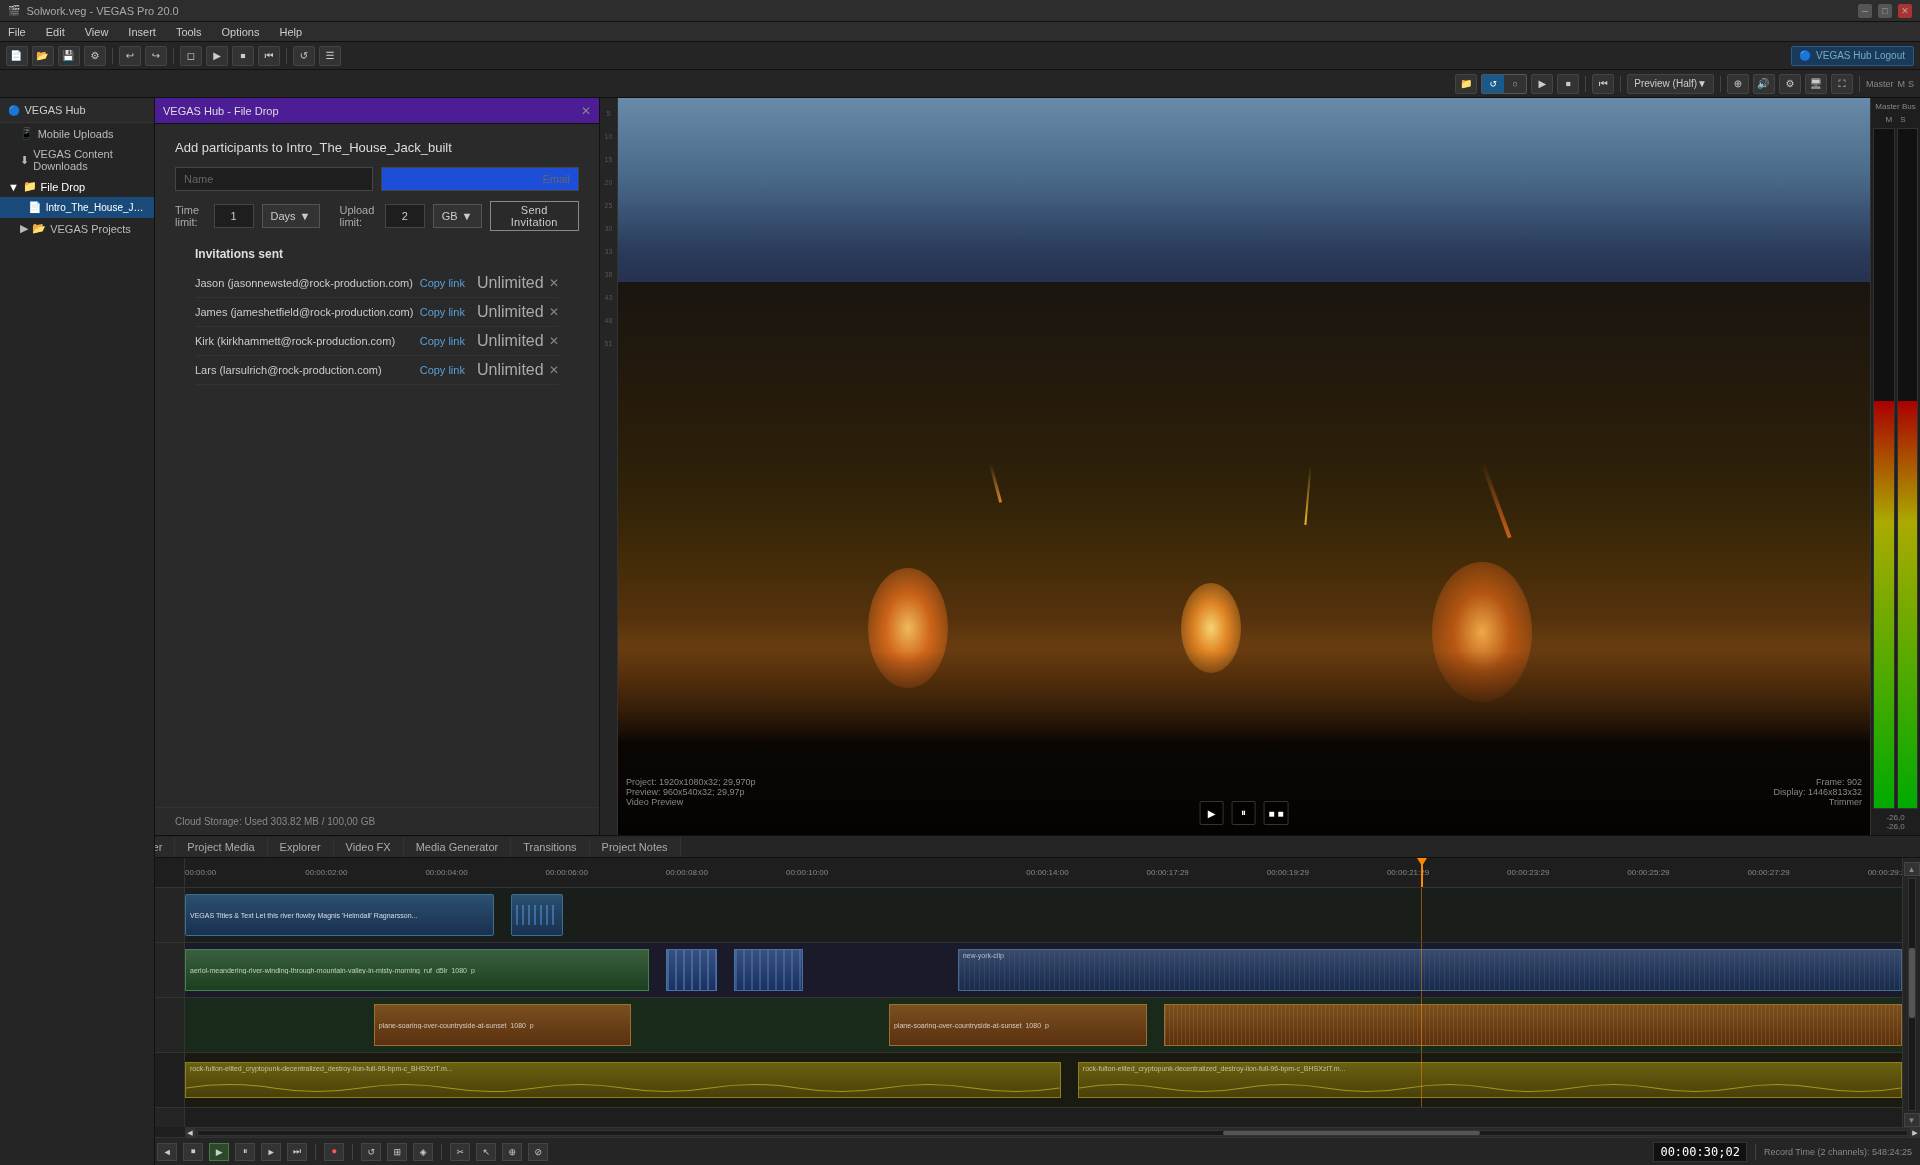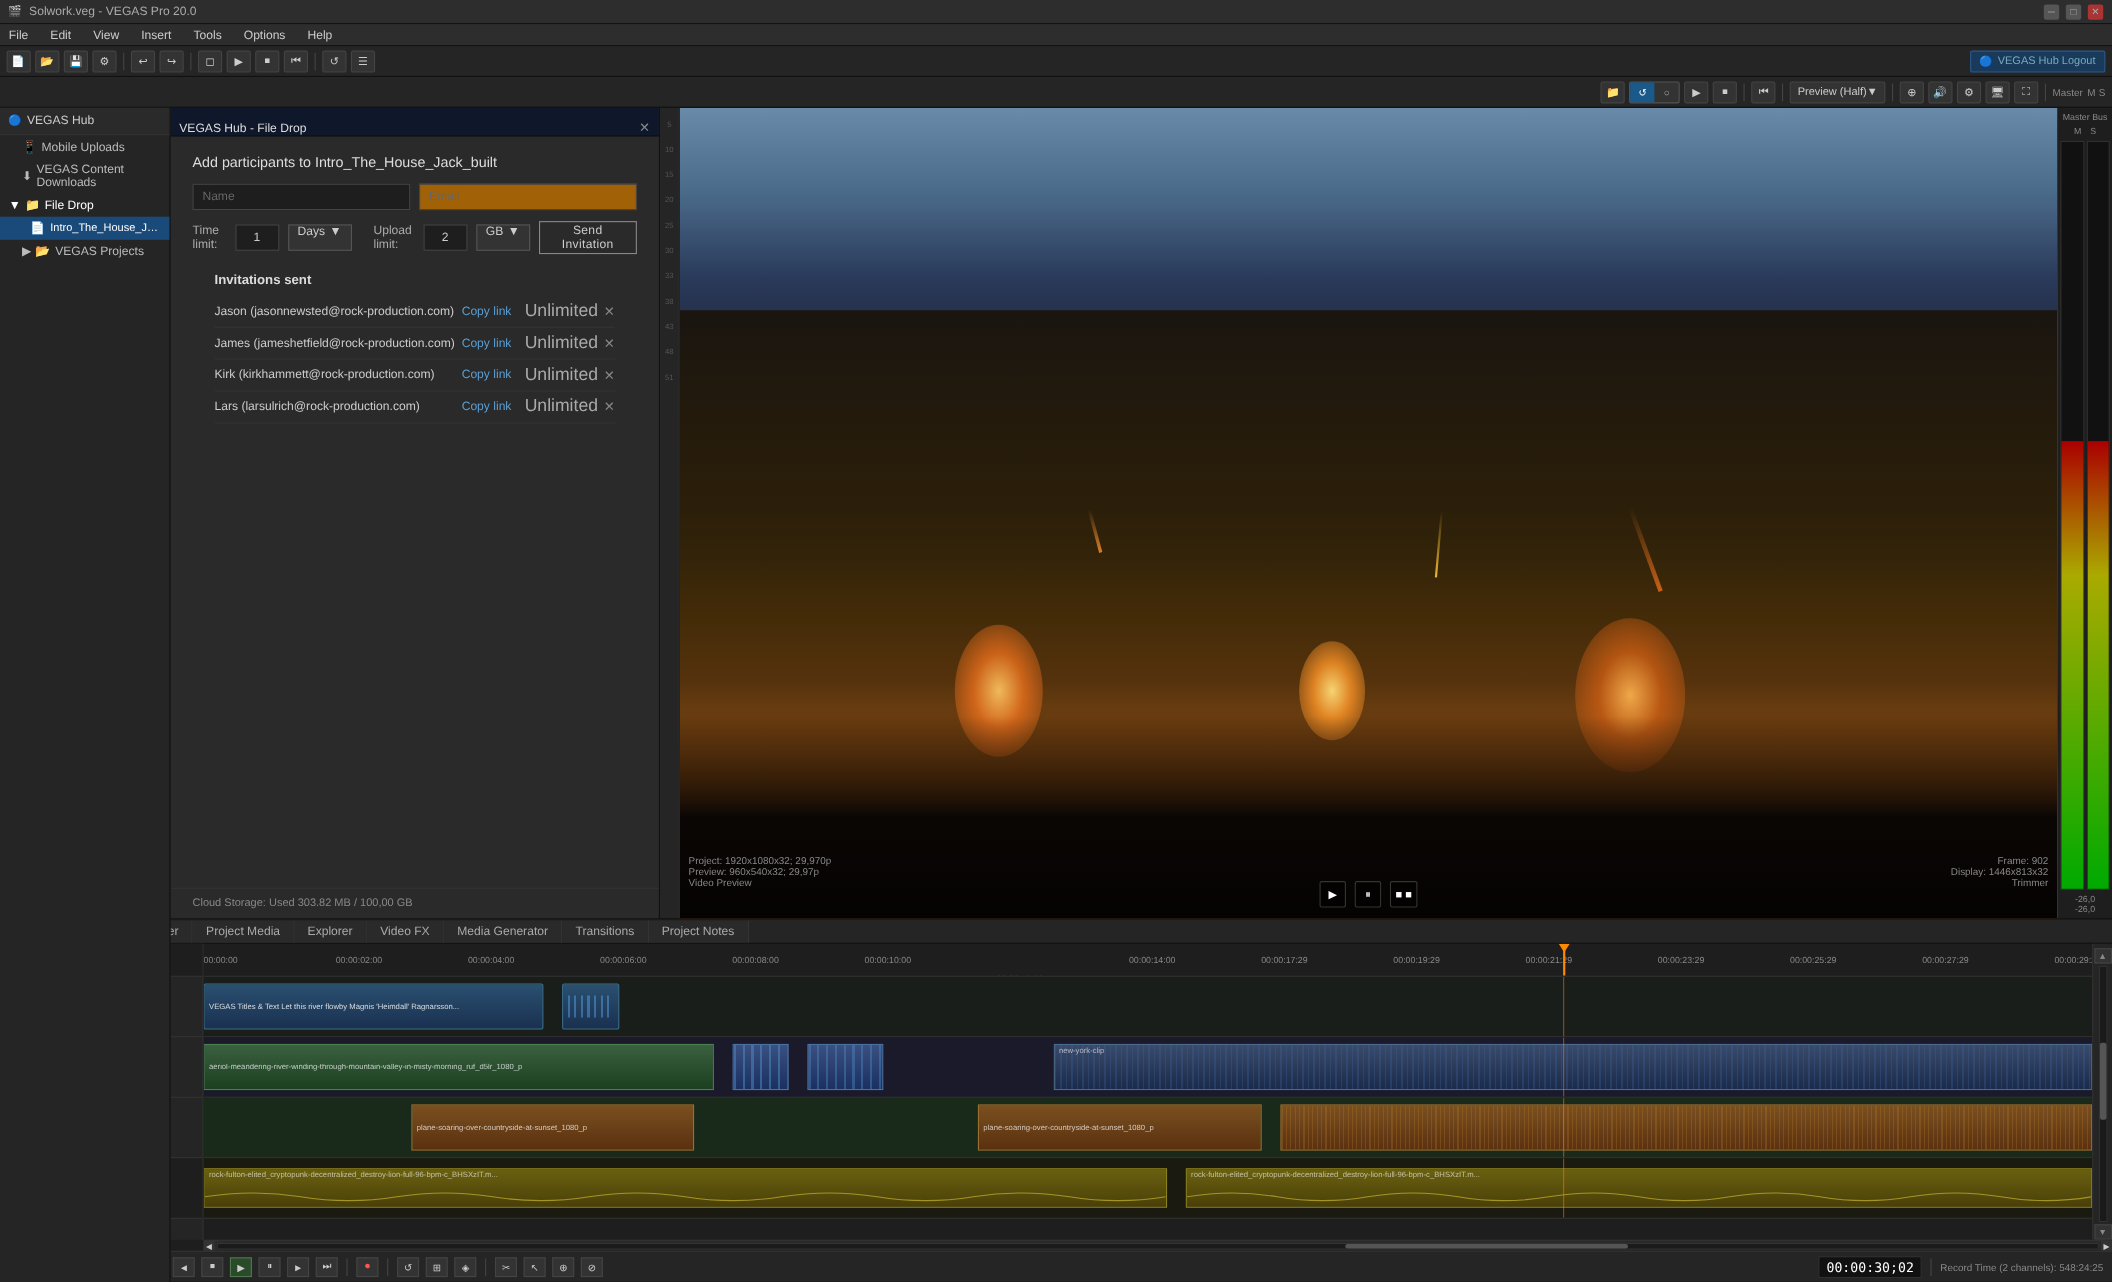--- a/index.html
+++ b/index.html
@@ -32,33 +32,33 @@
     
     #sidebar { width: 155px; background: #252525; border-right: 1px solid #111; display: flex; flex-direction: column; }
     #sidebar-header { padding: 6px 8px; font-size: 11px; color: #ccc; background: #2a2a2a; border-bottom: 1px solid #333; display: flex; align-items: center; gap: 4px; }
     .sidebar-item { padding: 4px 8px 4px 20px; cursor: pointer; display: flex; align-items: center; gap: 4px; font-size: 11px; color: #bbb; }
     .sidebar-item.active { background: #1a4a7a; color: #fff; }
     .sidebar-group { padding: 4px 8px; cursor: pointer; display: flex; align-items: center; gap: 4px; font-size: 11px; color: #bbb; }
     .sidebar-group.expanded { color: #fff; }
 
     
     #file-drop-panel { flex: 1; background: #2a2a2a; display: flex; flex-direction: column; }
-    #file-drop-header { height: 26px; background: #0f172a; display: flex; align-items: flex-end; padding: 0 8px; border-bottom: 1px solid #111; gap: 20px; }
+    #file-drop-header { height: 26px; background: #4c1d95; display: flex; align-items: center; padding: 0 8px; border-bottom: 1px solid #111; gap: 20px; }
 
     #add-participants { padding: 16px 20px; }
     #add-participants h3 { font-size: 13px; color: #ddd; margin-bottom: 12px; font-weight: normal; }
 
     .input-row { display: flex; gap: 8px; margin-bottom: 10px; }
     .input-field { flex: 1; height: 24px; background: #333; border: 1px solid #555; color: #ccc; padding: 0 8px; font-size: 11px; outline: none; }
     .input-field::placeholder { color: #666; }
 
     .options-row { display: flex; align-items: center; gap: 8px; margin-bottom: 16px; }
     .option-label { font-size: 11px; color: #aaa; }
     .number-input { width: 40px; height: 24px; background: #333; border: 1px solid #555; color: #ccc; padding: 0 6px; font-size: 11px; text-align: center; outline: none; }
-    .dropdown-btn { height: 24px; background: #333; border: 1px solid #555; color: #ccc; padding: 0 8px; font-size: 11px; cursor: pointer; display: flex; align-items: flex-start; gap: 4px; }
+    .dropdown-btn { height: 24px; background: #333; border: 1px solid #555; color: #ccc; padding: 0 8px; font-size: 11px; cursor: pointer; display: flex; align-items: center; gap: 4px; }
     .send-btn { height: 30px; background: transparent; border: 1px solid #888; color: #ccc; padding: 0 20px; font-size: 11px; cursor: pointer; letter-spacing: 0.3px; }
 
     .invitations-sent { padding: 0 20px; }
     .inv-header { font-size: 12px; color: #ddd; margin-bottom: 8px; font-weight: 600; }
     .inv-row { display: flex; align-items: center; padding: 5px 0; border-bottom: 1px solid #333; }
     .inv-name { flex: 1; font-size: 11px; color: #ccc; }
     .inv-copy { font-size: 11px; color: #5a9fd4; cursor: pointer; margin-right: 12px; }
     .inv-limit { font-size: 16px; color: #aaa; margin-right: 12px; width: 60px; }
     .inv-remove { color: #888; cursor: pointer; font-size: 12px; }
 
@@ -245,21 +245,21 @@
         <div id="file-drop-header">
           <span style="font-size:11px;color:#ddd;flex:1;">VEGAS Hub - File Drop</span>
           <span style="cursor:pointer;color:#888;font-size:12px;">✕</span>
         </div>
 
         <div id="add-participants">
           <h3>Add participants to Intro_The_House_Jack_built</h3>
 
           <div class="input-row">
             <input class="input-field" style="background: rgb(30, 30, 30); border: 1px solid rgb(68, 68, 68);" placeholder="Name">
-            <input class="input-field" style="background: #a16207; border: 1px solid rgb(68, 68, 68);" placeholder="Email">
+            <input class="input-field" style="background: #1d4ed8; border: 1px solid rgb(68, 68, 68); text-align: right;" placeholder="Email">
           </div>
 
           <div class="options-row">
             <span class="option-label">Time limit:</span>
             <input class="number-input" value="1" style="background: rgb(30, 30, 30); border: 1px solid rgb(68, 68, 68);">
             <button class="dropdown-btn">
               <span>Days</span>
               <span>▼</span>
             </button>
             <span class="option-label" style="margin-left:12px;">Upload limit:</span>

